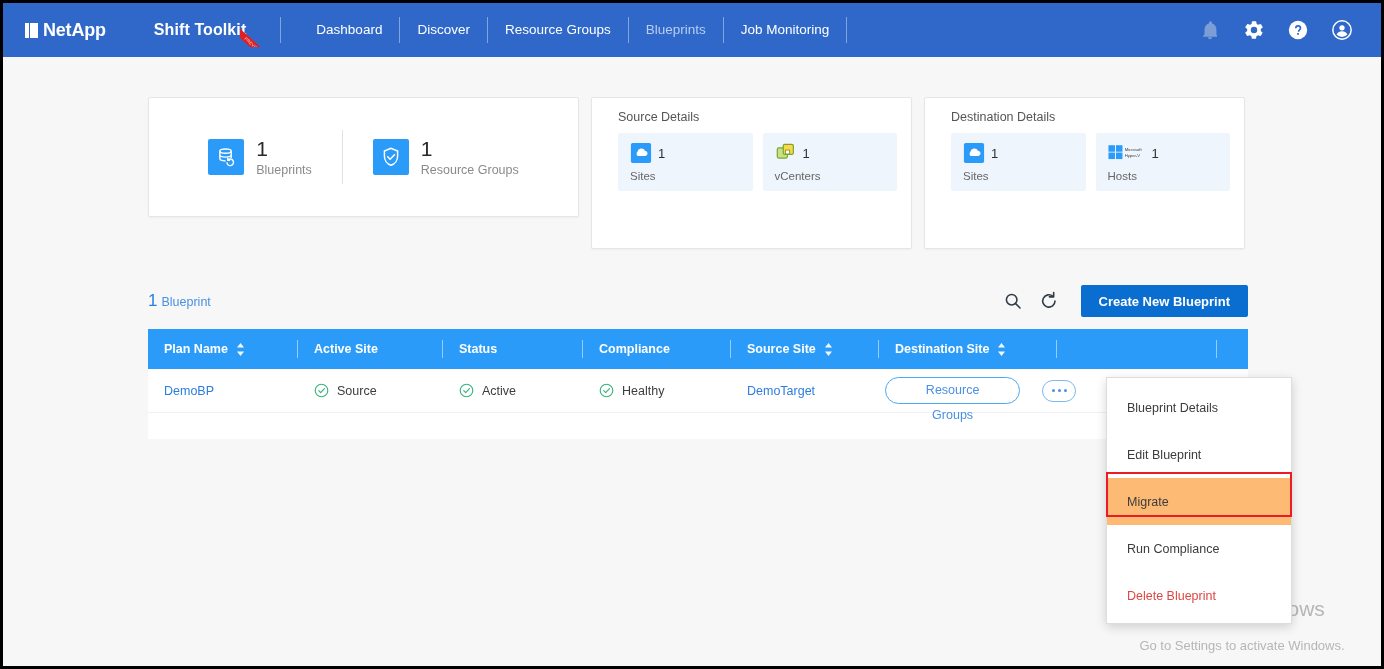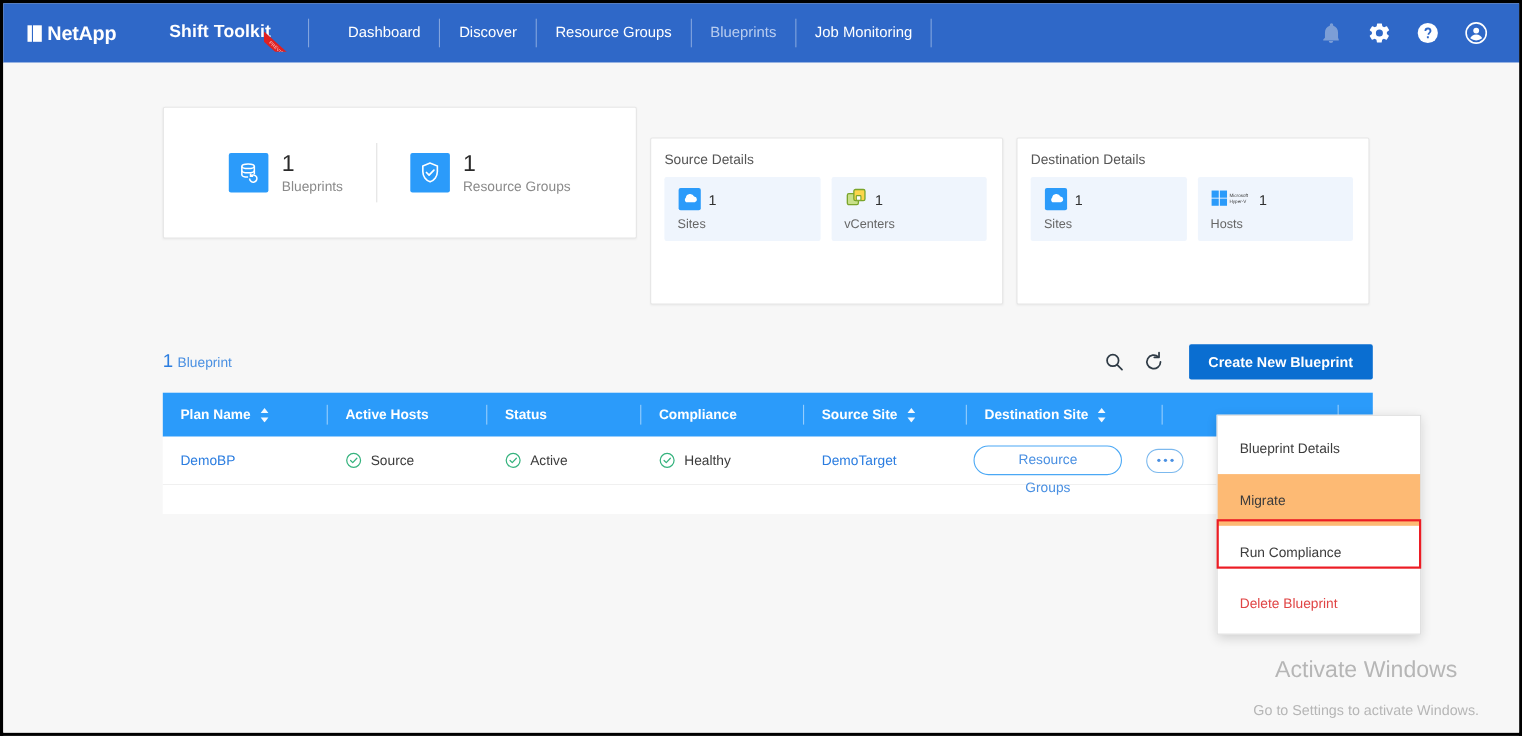--- a/index.html
+++ b/index.html
@@ -171,22 +171,21 @@
   }
   .ov-text .ov-lab {
     font-size: 12.5px;
     color: #8a8a8a;
     margin-top: 4px;
   }
   .ov-divider { width:1px; height:54px; background:#e2e2e2; }
 
   .card-detail {
     width: 321px; height: 152px;
-    padding: 12px 14px 0 12px;
-    margin-top: 28px;
+    padding: 12px 14px 0 26px;
   }
   .card-detail.wide { width: 321px; }
   .cd-title {
     font-size: 12.5px;
     color: #555555;
     margin-bottom: 9px;
   }
   .cd-tiles { display: flex; gap: 10px; }
   .cd-tile {
     background: #eff5fd;
@@ -552,21 +551,21 @@
         <div class="thead">
           <div class="th" style="width:150px">
             <span>Plan Name</span>
             <svg class="sorticon" width="9" height="13" viewBox="0 0 9 13">
               <path d="M4.5 0 8 4.4H1z" fill="#ffffff"></path>
                 <path d="M4.5 13 1 8.6h7z" fill="#ffffff"></path>
             </svg>
             <span class="colsep"></span>
           </div>
           <div class="th" style="width:145px">
-            <span>Active Hosts</span>
+            <span>Active Site</span>
             <span class="colsep"></span>
           </div>
           <div class="th" style="width:140px">
             <span>Status</span>
             <span class="colsep"></span>
           </div>
           <div class="th" style="width:148px">
             <span>Compliance</span>
             <span class="colsep"></span>
           </div>
@@ -627,20 +626,21 @@
         </div>
 
         <div class="table-body-filler"></div>
       </div>
 
     </div>
   </div>
 
   <div class="menu">
     <div class="menu-item">Blueprint Details</div>
+    <div class="menu-item">Edit Blueprint</div>
     <div class="menu-item active">Migrate</div>
     <div class="menu-item">Run Compliance</div>
     <div class="menu-item danger">Delete Blueprint</div>
   </div>
   <div class="menu-highlight"></div>
 
   <div class="watermark">
     <div class="wm-title">Activate Windows</div>
     <div class="wm-sub">Go to Settings to activate Windows.</div>
   </div>

